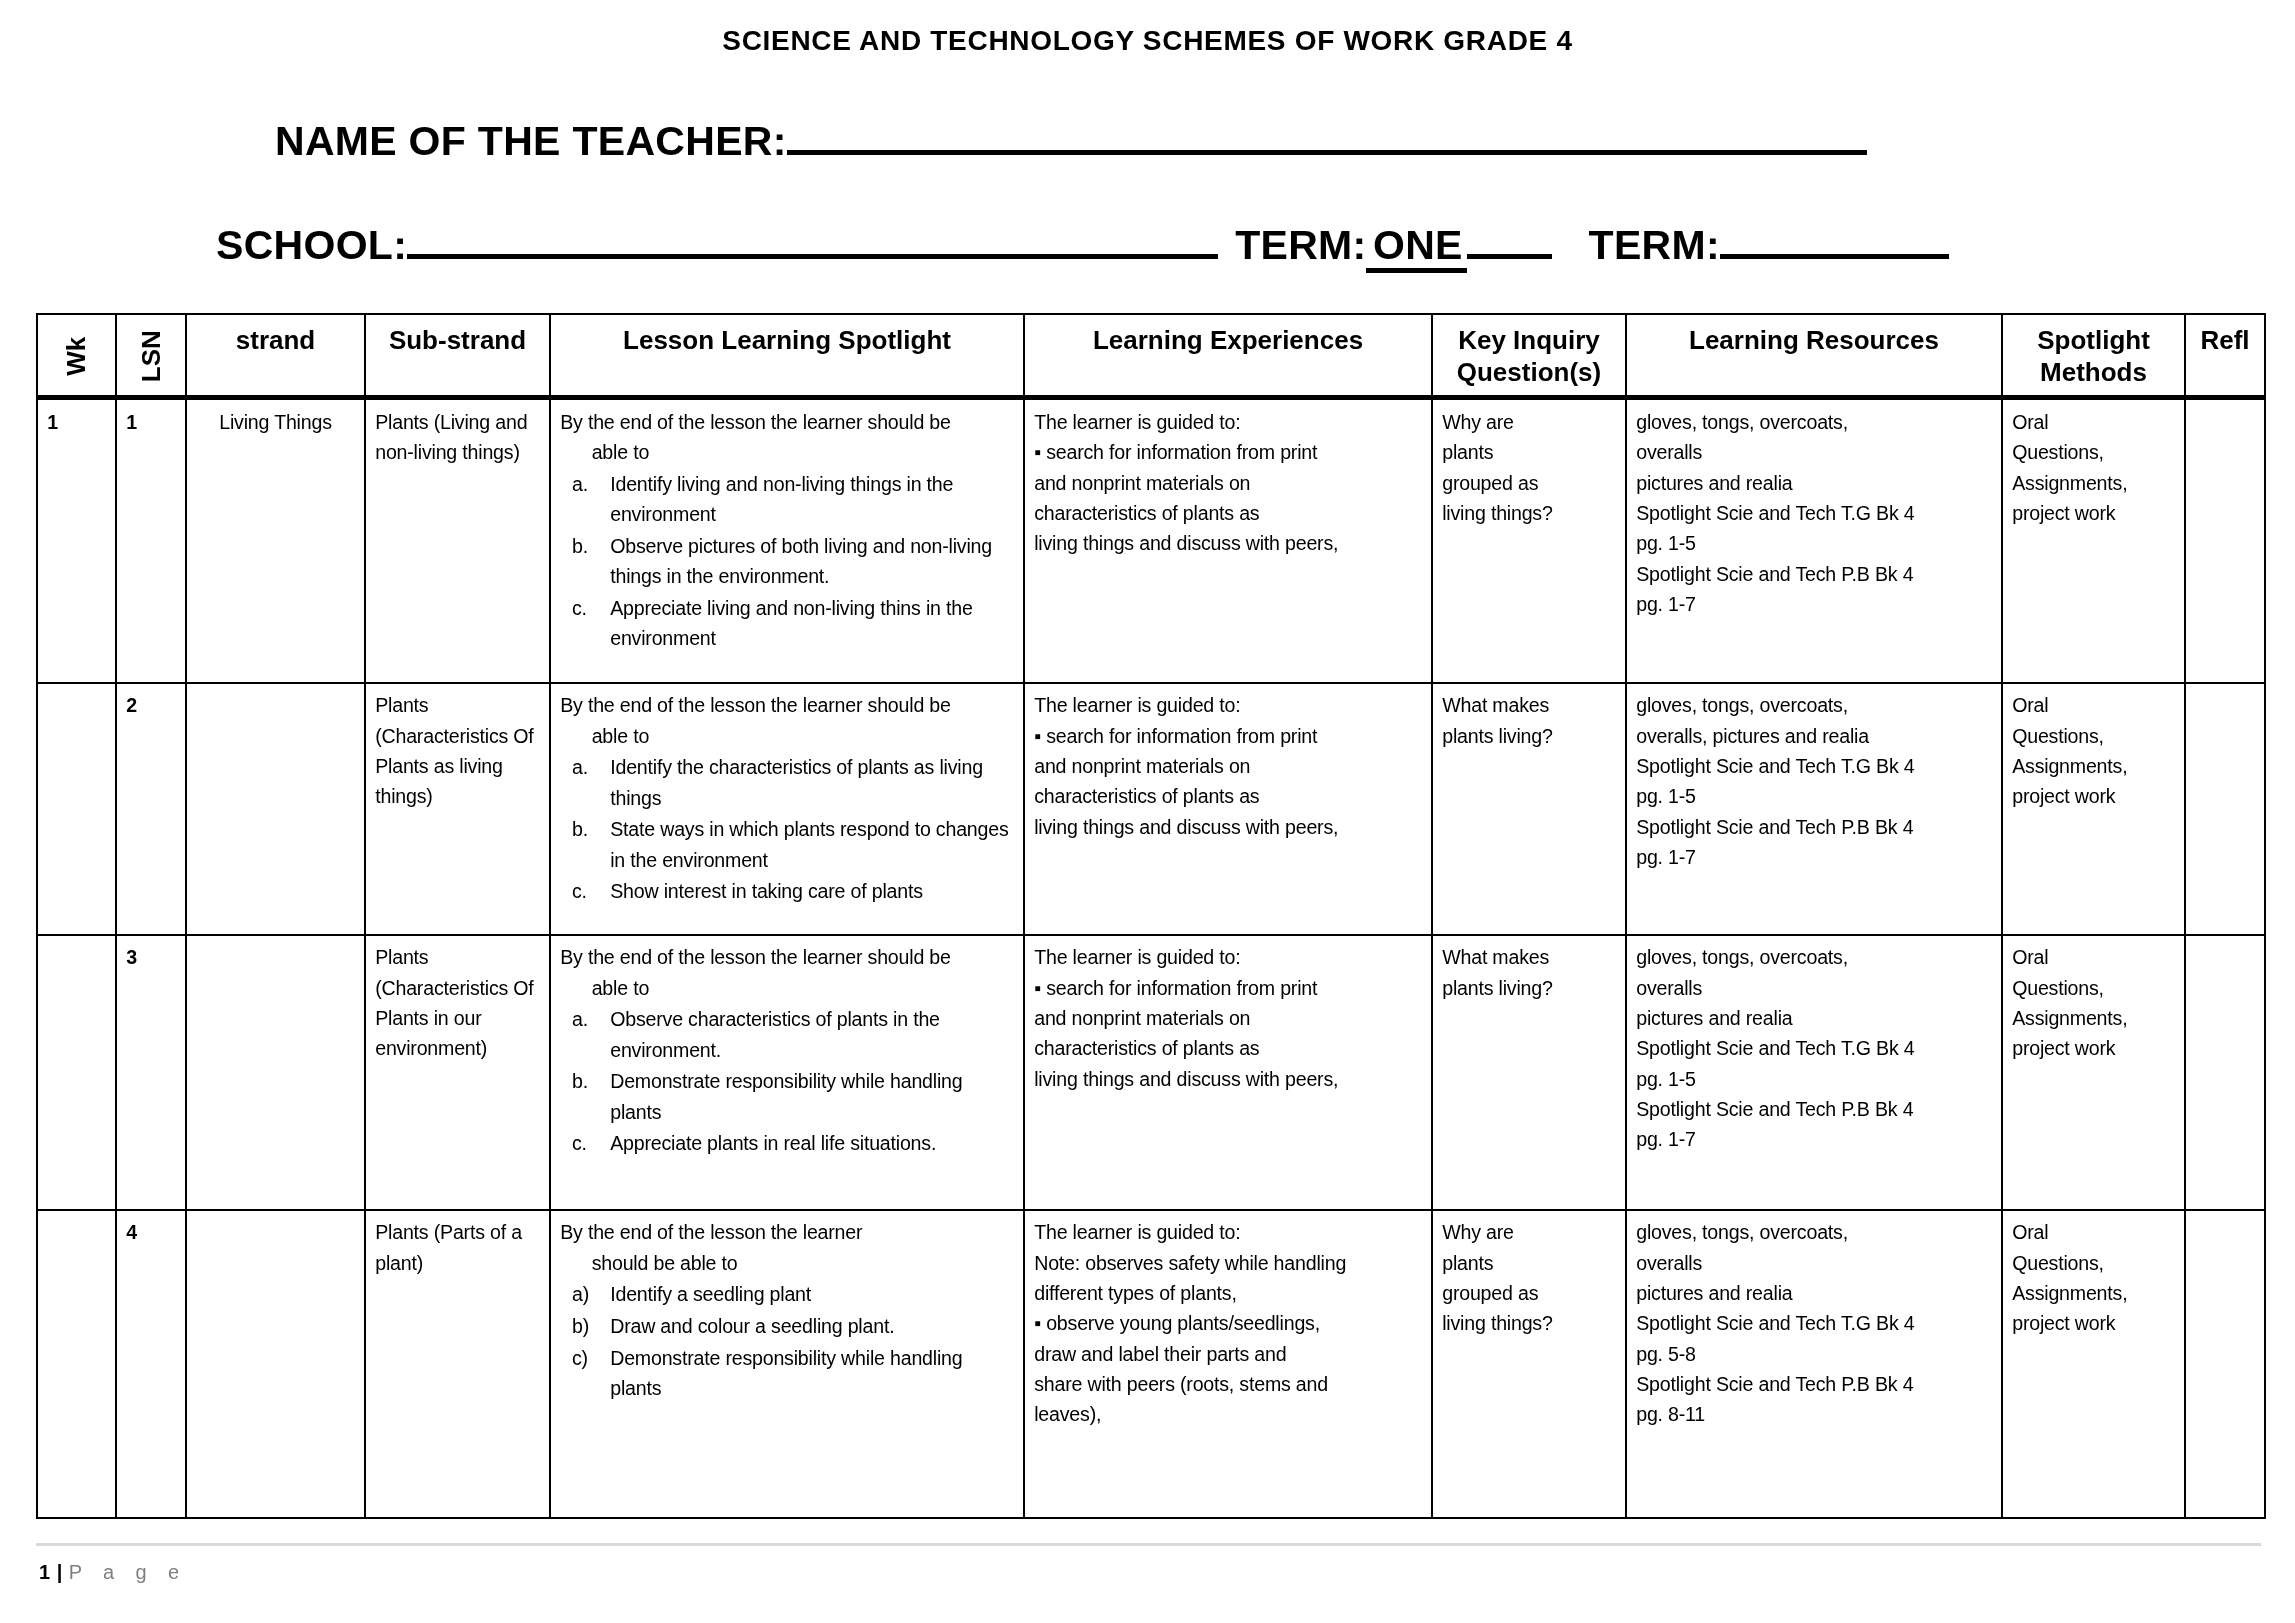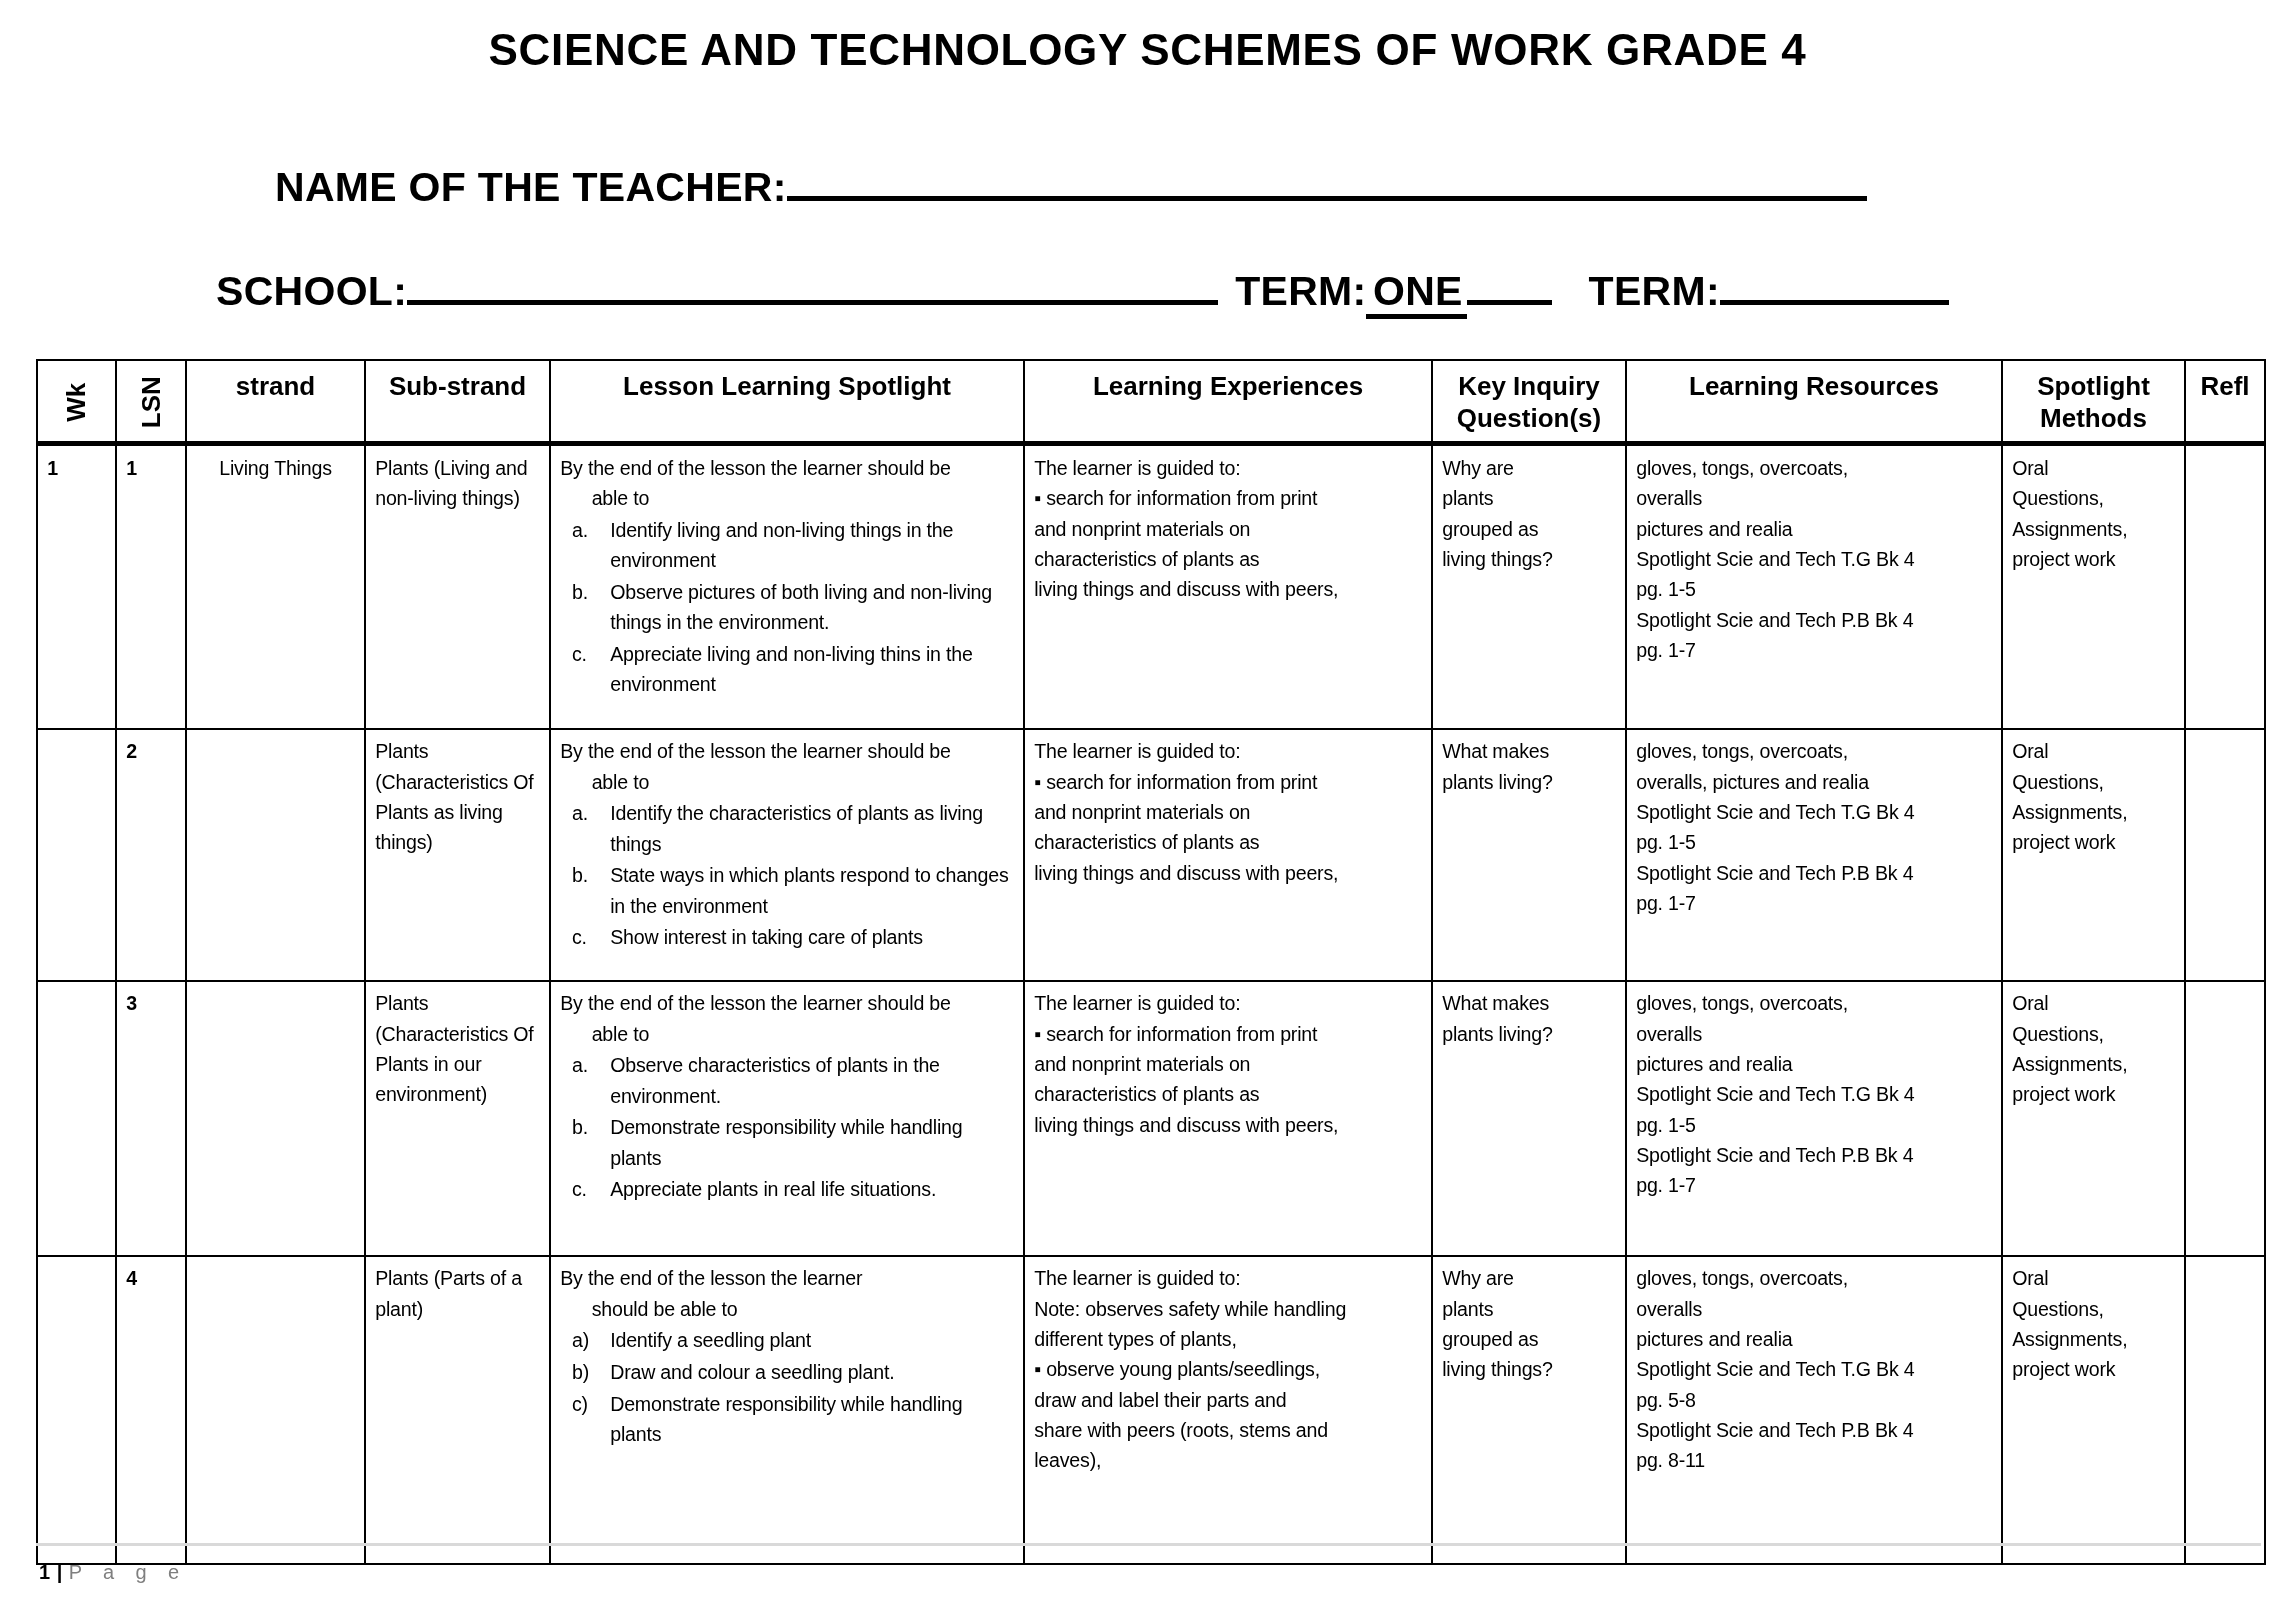--- a/index.html
+++ b/index.html
@@ -6,24 +6,24 @@
   body{
     width:2295px;height:1623px;
     font-family:"Liberation Sans","DejaVu Sans",sans-serif;
     color:#000;position:relative;
   }
   .page{position:absolute;inset:0;}
 
   
   .title{
     margin-top:25px;text-align:center;
-    font-size:44px;font-weight:bold;letter-spacing:0.7px;
+    font-size:28px;font-weight:bold;letter-spacing:0.7px;
   }
   .line{font-size:41px;font-weight:bold;letter-spacing:0.3px;white-space:nowrap;}
-  .line-teacher{margin:88px 0 0 275px;}
+  .line-teacher{margin:60px 0 0 275px;}
   .line-school{margin:56px 0 0 216px;}
   .blank{display:inline-block;border-bottom:5.2px solid #000;height:.8em;vertical-align:baseline;}
   .blank-teacher{width:1080px;}
   .blank-school{width:811px;}
   .blank-term{width:85px;}
   .blank-year{width:229px;}
   .term-label{margin-left:17px;}
   .term-value{border-bottom:5.2px solid #000;padding:0 3.9px 0 6.5px;}
   .year-label{margin-left:37px;}
 

